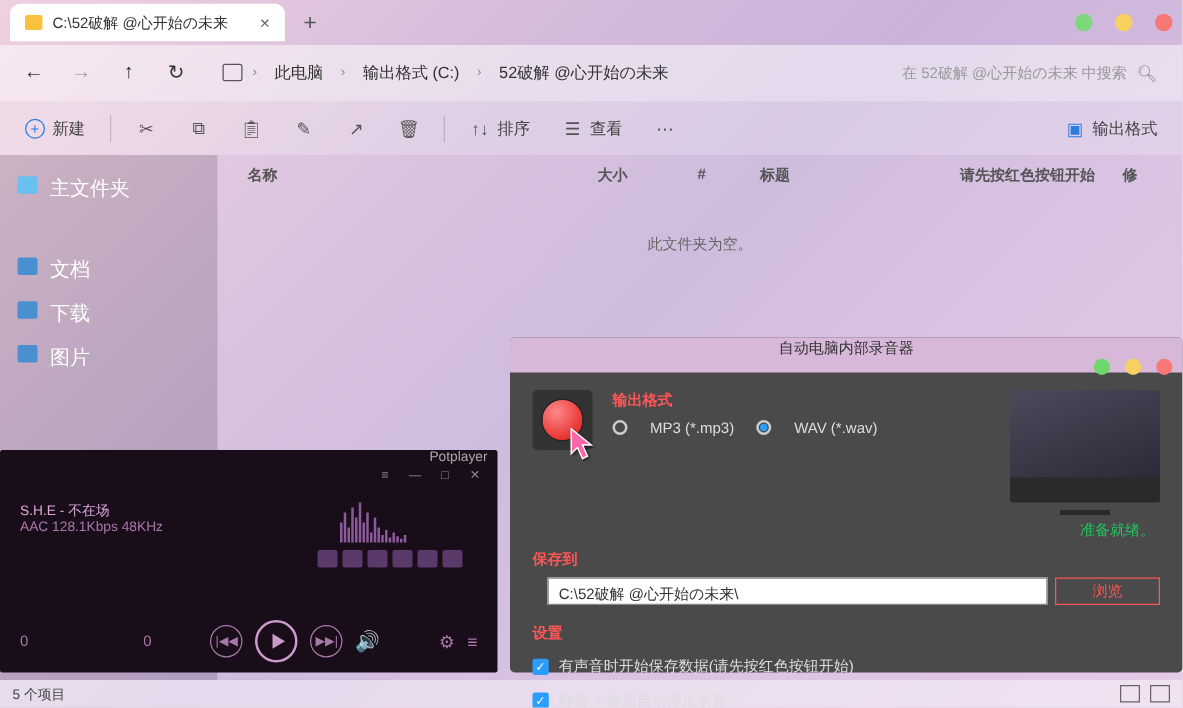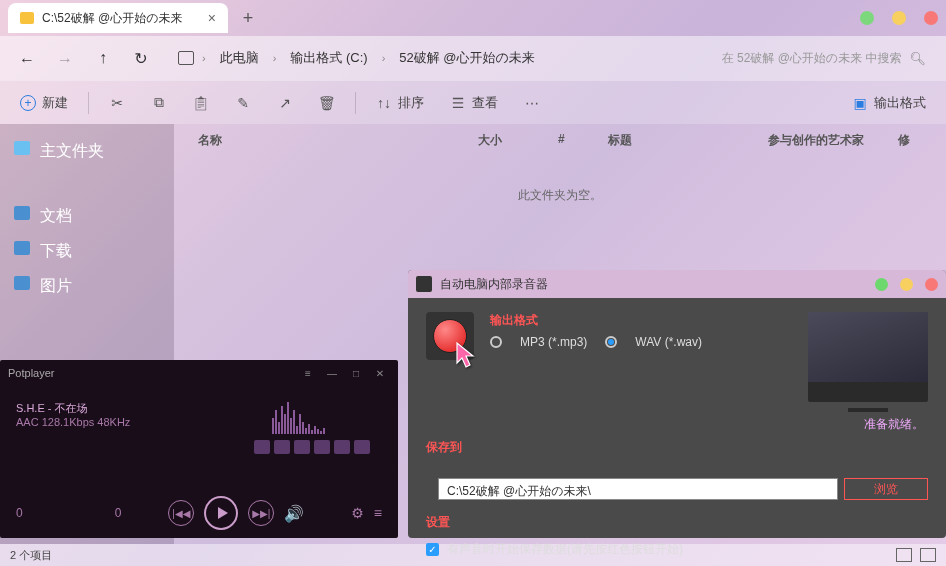--- a/index.html
+++ b/index.html
@@ -36,21 +36,21 @@
 .col-headers { display: flex; padding: 8px 16px; font-size: 12px; color: #555; }
 .col { padding: 0 8px; font-weight: bold; }
 .empty-msg { text-align: center; padding: 30px; font-size: 12px; color: #666; font-family: Liberation Mono, monospace; }
 
 .statusbar { position: absolute; bottom: 0; left: 0; width: 100%; height: 22px; background: rgba(255,255,255,0.5); display: flex; align-items: center; padding: 0 10px; font-size: 11px; color: #444; }
 .status-right { margin-left: auto; display: flex; gap: 8px; }
 .sb-ico { width: 16px; height: 14px; border: 1px solid #666; }
 
 
 .potplayer { position: absolute; left: 0; top: 360px; width: 398px; height: 178px; background: #1a0d1a; color: #c99cc9; border-radius: 2px; }
-.pp-title { height: 26px; display: flex; align-items: center; padding: 0 8px; font-size: 11px; color: #aaa; }
+.pp-title { height: 26px; display: flex; align-items: flex-end; padding: 0 8px; font-size: 11px; color: #aaa; flex-direction: column; }
 .pp-controls { margin-left: auto; display: flex; gap: 4px; }
 .pp-ctrl { width: 20px; height: 16px; display: flex; align-items: center; justify-content: center; font-size: 10px; color: #888; }
 .pp-body { padding: 8px 16px; }
 .pp-time-row { display: flex; align-items: center; gap: 14px; }
 .pp-time { font-size: 28px; font-weight: bold; color: #d9a8d9; font-family: monospace; }
 .pp-info { font-size: 11px; color: #a878a8; }
 .pp-dur { font-size: 12px; color: #a878a8; margin-top: 4px; font-family: monospace; }
 .pp-viz { margin-left: auto; width: 110px; height: 40px; display: flex; align-items: flex-end; gap: 1px; }
 .viz-bar { width: 2px; background: #8a5a9a; }
 .pp-icons { display: flex; gap: 4px; margin-top: 6px; justify-content: flex-end; padding-right: 12px; }
@@ -58,42 +58,42 @@
 .pp-bottom { position: absolute; bottom: 8px; left: 0; width: 100%; padding: 0 16px; display: flex; align-items: center; gap: 12px; }
 .pp-num { font-size: 12px; color: #a878a8; }
 .pp-playctrl { display: flex; gap: 10px; align-items: center; margin: 0 auto; }
 .pp-rnd { width: 26px; height: 26px; border: 1.5px solid #a878a8; border-radius: 50%; display: flex; align-items: center; justify-content: center; font-size: 10px; color: #a878a8; }
 .pp-play { width: 34px; height: 34px; border: 2px solid #c99cc9; border-radius: 50%; display: flex; align-items: center; justify-content: center; }
 .pp-play::after { content: ""; border-left: 10px solid #c99cc9; border-top: 6px solid transparent; border-bottom: 6px solid transparent; margin-left: 3px; }
 .pp-extra { display: flex; gap: 10px; font-size: 14px; color: #a878a8; }
 
 
 .recorder { position: absolute; left: 408px; top: 270px; width: 538px; height: 268px; background: #4a4a4a; border-radius: 4px; color: #ddd; font-size: 12px; }
-.rec-title { height: 28px; background: #d8b8d8; border-radius: 4px 4px 0 0; display: flex; align-items: center; padding: 0 8px; color: #333; }
+.rec-title { height: 28px; background: #d8b8d8; border-radius: 4px 4px 0 0; display: flex; align-items: center; padding: 0 8px; color: #333; flex-direction: column; }
 .rec-ico { width: 16px; height: 16px; background: #333; margin-right: 8px; border-radius: 2px; }
 .rec-controls { margin-left: auto; display: flex; gap: 12px; }
 .rec-ctrl { width: 13px; height: 13px; border-radius: 50%; }
 .rec-body { padding: 14px 18px; }
 .rec-row1 { display: flex; gap: 16px; align-items: flex-start; }
 .rec-btn-big { width: 48px; height: 48px; background: #333; border-radius: 4px; display: flex; align-items: center; justify-content: center; position: relative; }
 .red-circle { width: 34px; height: 34px; background: radial-gradient(circle at 35% 30%, #ff8888, #dd1111); border-radius: 50%; border: 1px solid #222; }
 .cursor { position: absolute; left: 30px; top: 30px; font-size: 24px; pointer-events: none; }
 .cursor svg { filter: drop-shadow(1px 1px 1px rgba(0,0,0,0.6)); }
 .rec-format { flex: 1; }
 .rec-label { color: #ff5555; font-weight: bold; margin-bottom: 6px; }
 .rec-radios { display: flex; gap: 18px; align-items: center; }
 .radio { width: 12px; height: 12px; border-radius: 50%; border: 2px solid #ccc; display: inline-flex; align-items: center; justify-content: center; }
 .radio.on::after { content: ""; width: 6px; height: 6px; background: #2a9dff; border-radius: 50%; }
 .rec-monitor { width: 120px; height: 90px; background: #2a2a2a; border-radius: 2px; position: relative; }
 .rec-mon-inner { width: 100%; height: 70px; background: linear-gradient(160deg,#4a4a5a,#2a2a38); }
 .rec-mon-stand { position: absolute; left: 50%; bottom: -10px; transform: translateX(-50%); width: 40px; height: 4px; background: #2a2a2a; }
-.rec-path-row { display: flex; gap: 6px; margin-top: 22px; align-items: center; padding-left: 12px; }
+.rec-path-row { display: flex; gap: 6px; margin-top: 6px; align-items: center; padding-left: 12px; }
 .rec-path { flex: 1; background: #fff; color: #333; padding: 4px 8px; height: 22px; border: 1px solid #888; }
 .rec-browse { width: 84px; height: 22px; border: 1px solid #ff5555; color: #ff5555; display: flex; align-items: center; justify-content: center; }
-.rec-status { color: #f0abfc; margin-top: 14px; font-size: 12px; text-align: right; padding-right: 4px; }
+.rec-status { color: #22c55e; margin-top: 14px; font-size: 12px; text-align: right; padding-right: 4px; }
 .rec-settings { margin-top: 14px; }
 .rec-check-row { display: flex; align-items: center; gap: 8px; margin-top: 10px; }
 .check { width: 13px; height: 13px; background: #2a9dff; border-radius: 2px; display: flex; align-items: center; justify-content: center; color: #fff; font-size: 10px; }
 </style>
 </head>
 <body>
 
 <div class="explorer">
   <div class="titlebar">
     <div class="tab">
@@ -194,29 +194,29 @@
           <span class="side-ico" style="background:#4a90d0"></span>
           <span>网络</span>
         </div>
     </div>
     <div class="main-area">
       <div class="col-headers">
         <div class="col" style="width:280px">名称</div>
         <div class="col" style="width:80px">大小</div>
         <div class="col" style="width:50px">#</div>
         <div class="col" style="width:160px">标题</div>
-        <div class="col" style="width:130px">参与创作的艺术家</div>
+        <div class="col" style="width:130px">请先按红色按钮开始</div>
         <div class="col">修</div>
       </div>
       <div class="empty-msg">此文件夹为空。</div>
     </div>
   </div>
 
   <div class="statusbar">
-    <span>2 个项目</span>
+    <span>5 个项目</span>
     <div class="status-right">
       <span class="sb-ico"></span>
       <span class="sb-ico"></span>
     </div>
   </div>
 </div>
 
 <div class="potplayer">
   <div class="pp-title">
     <span>Potplayer</span>

